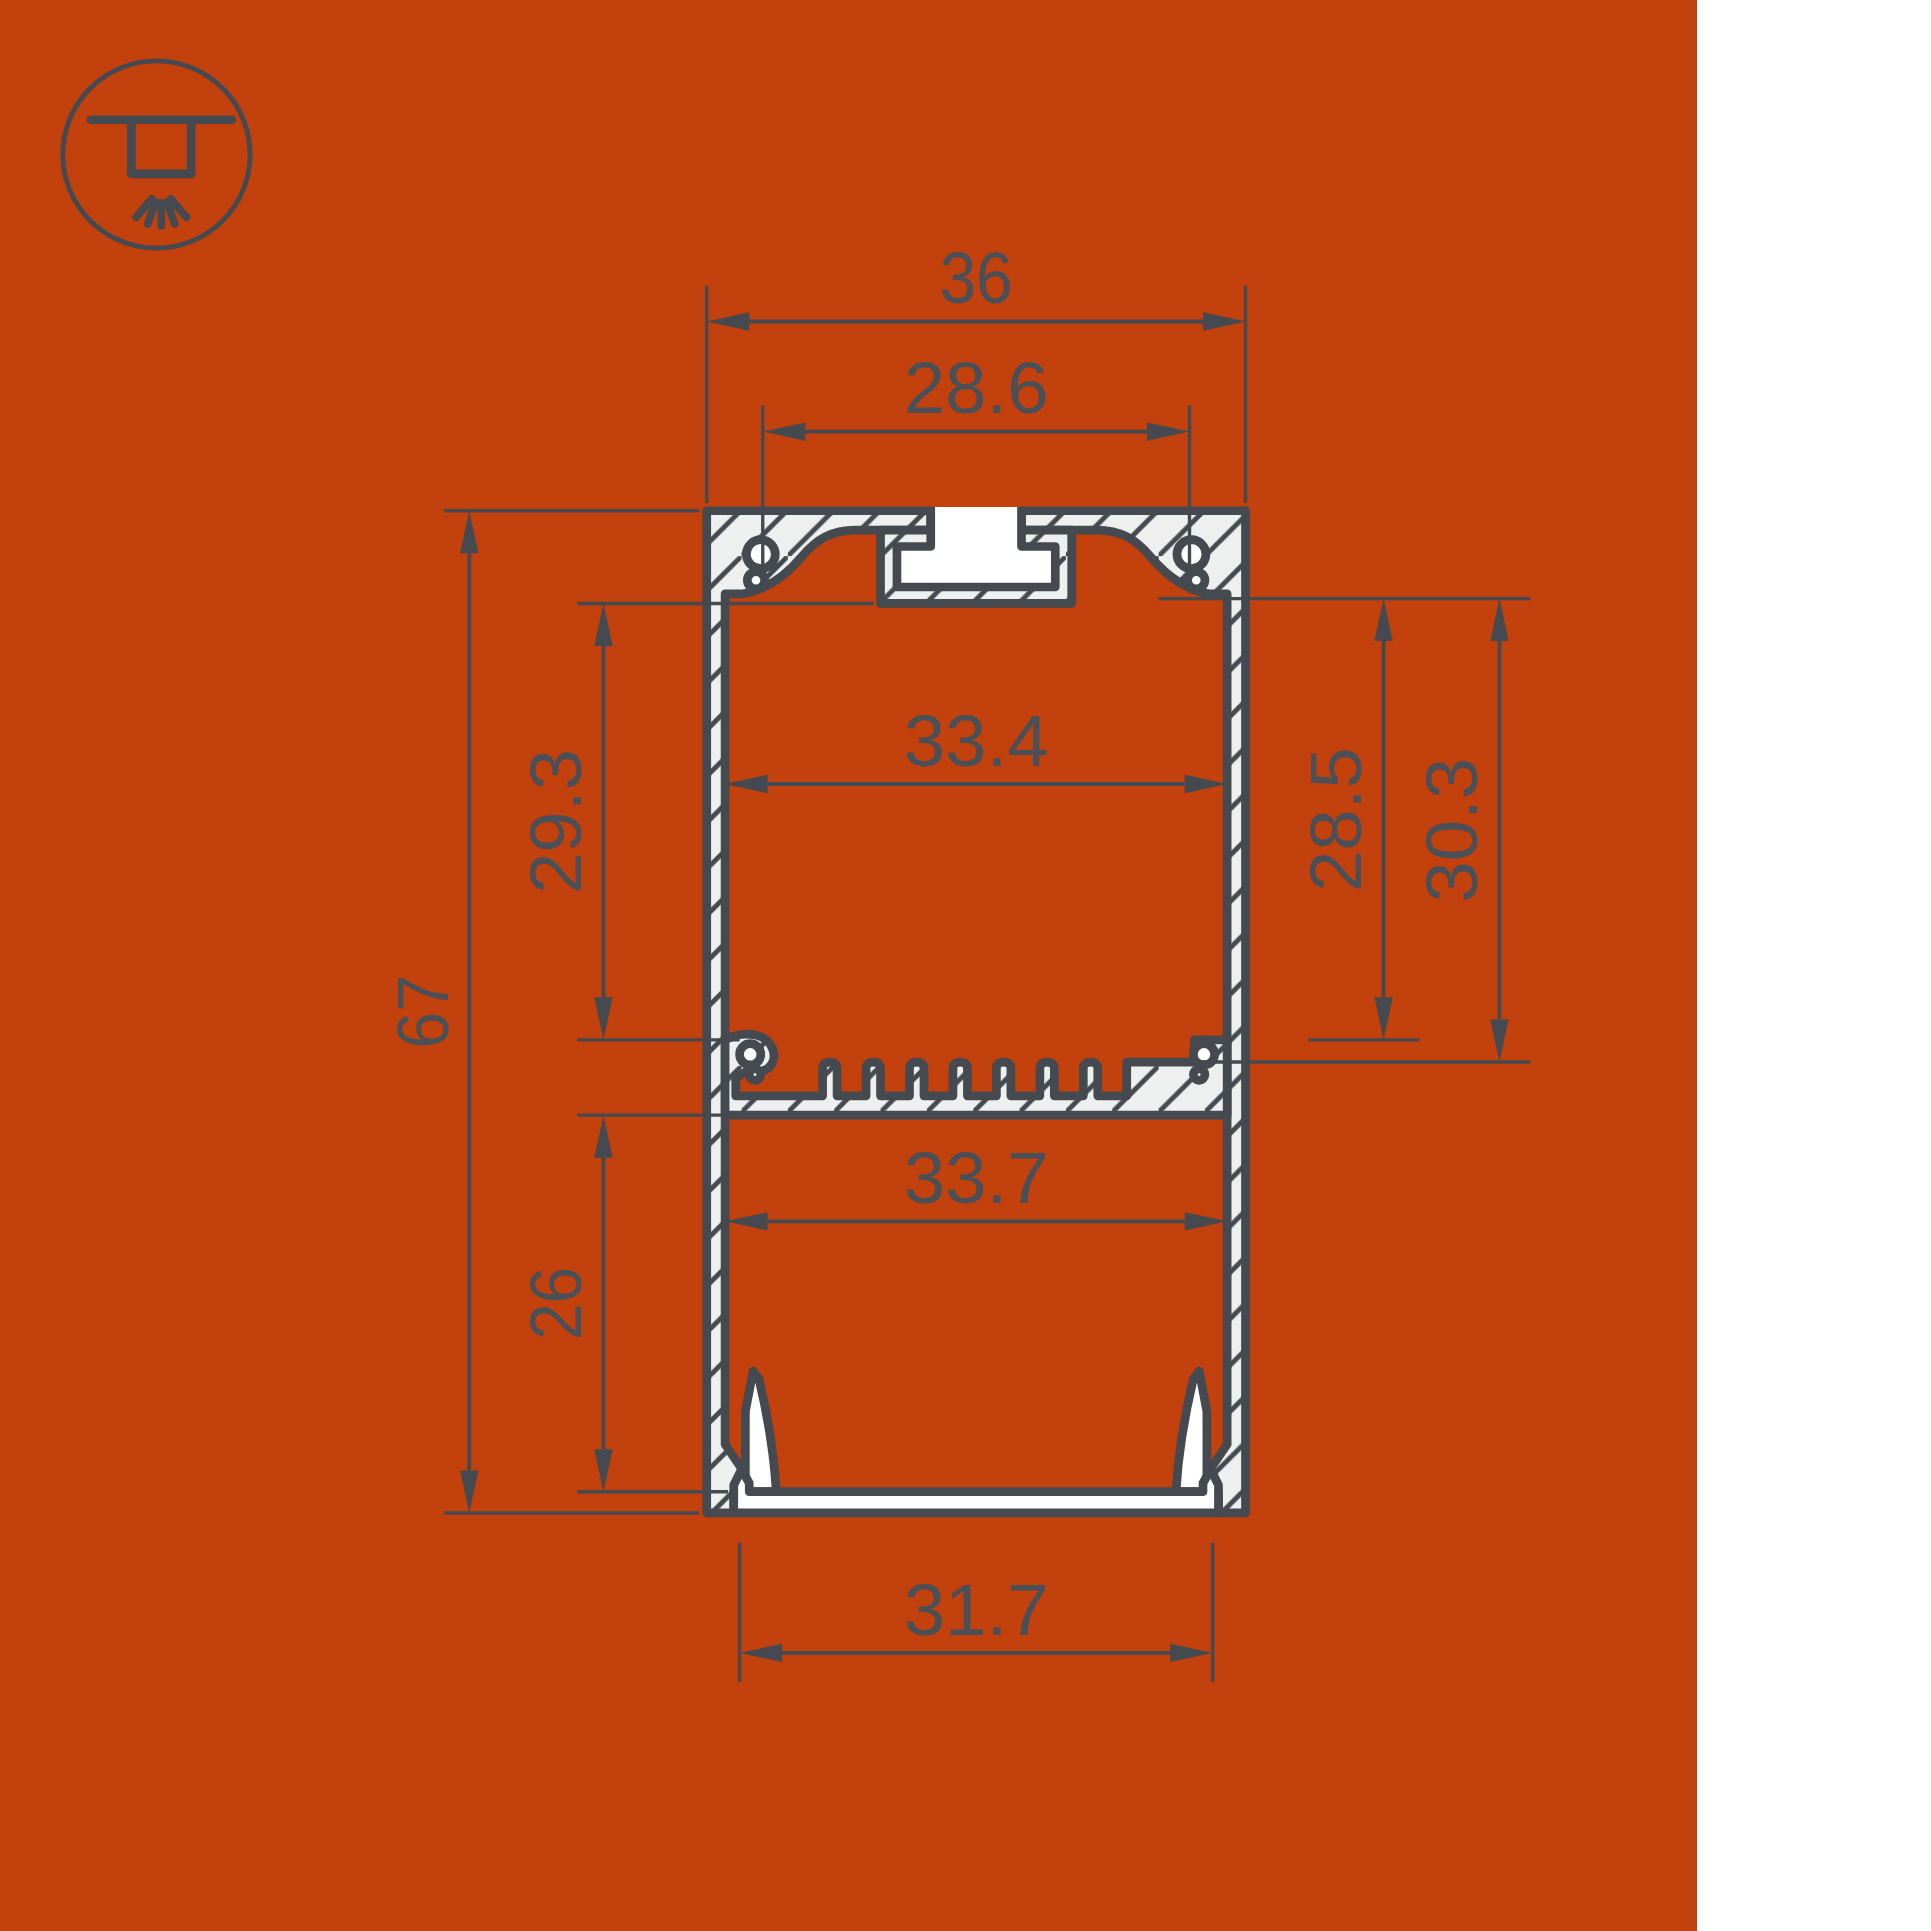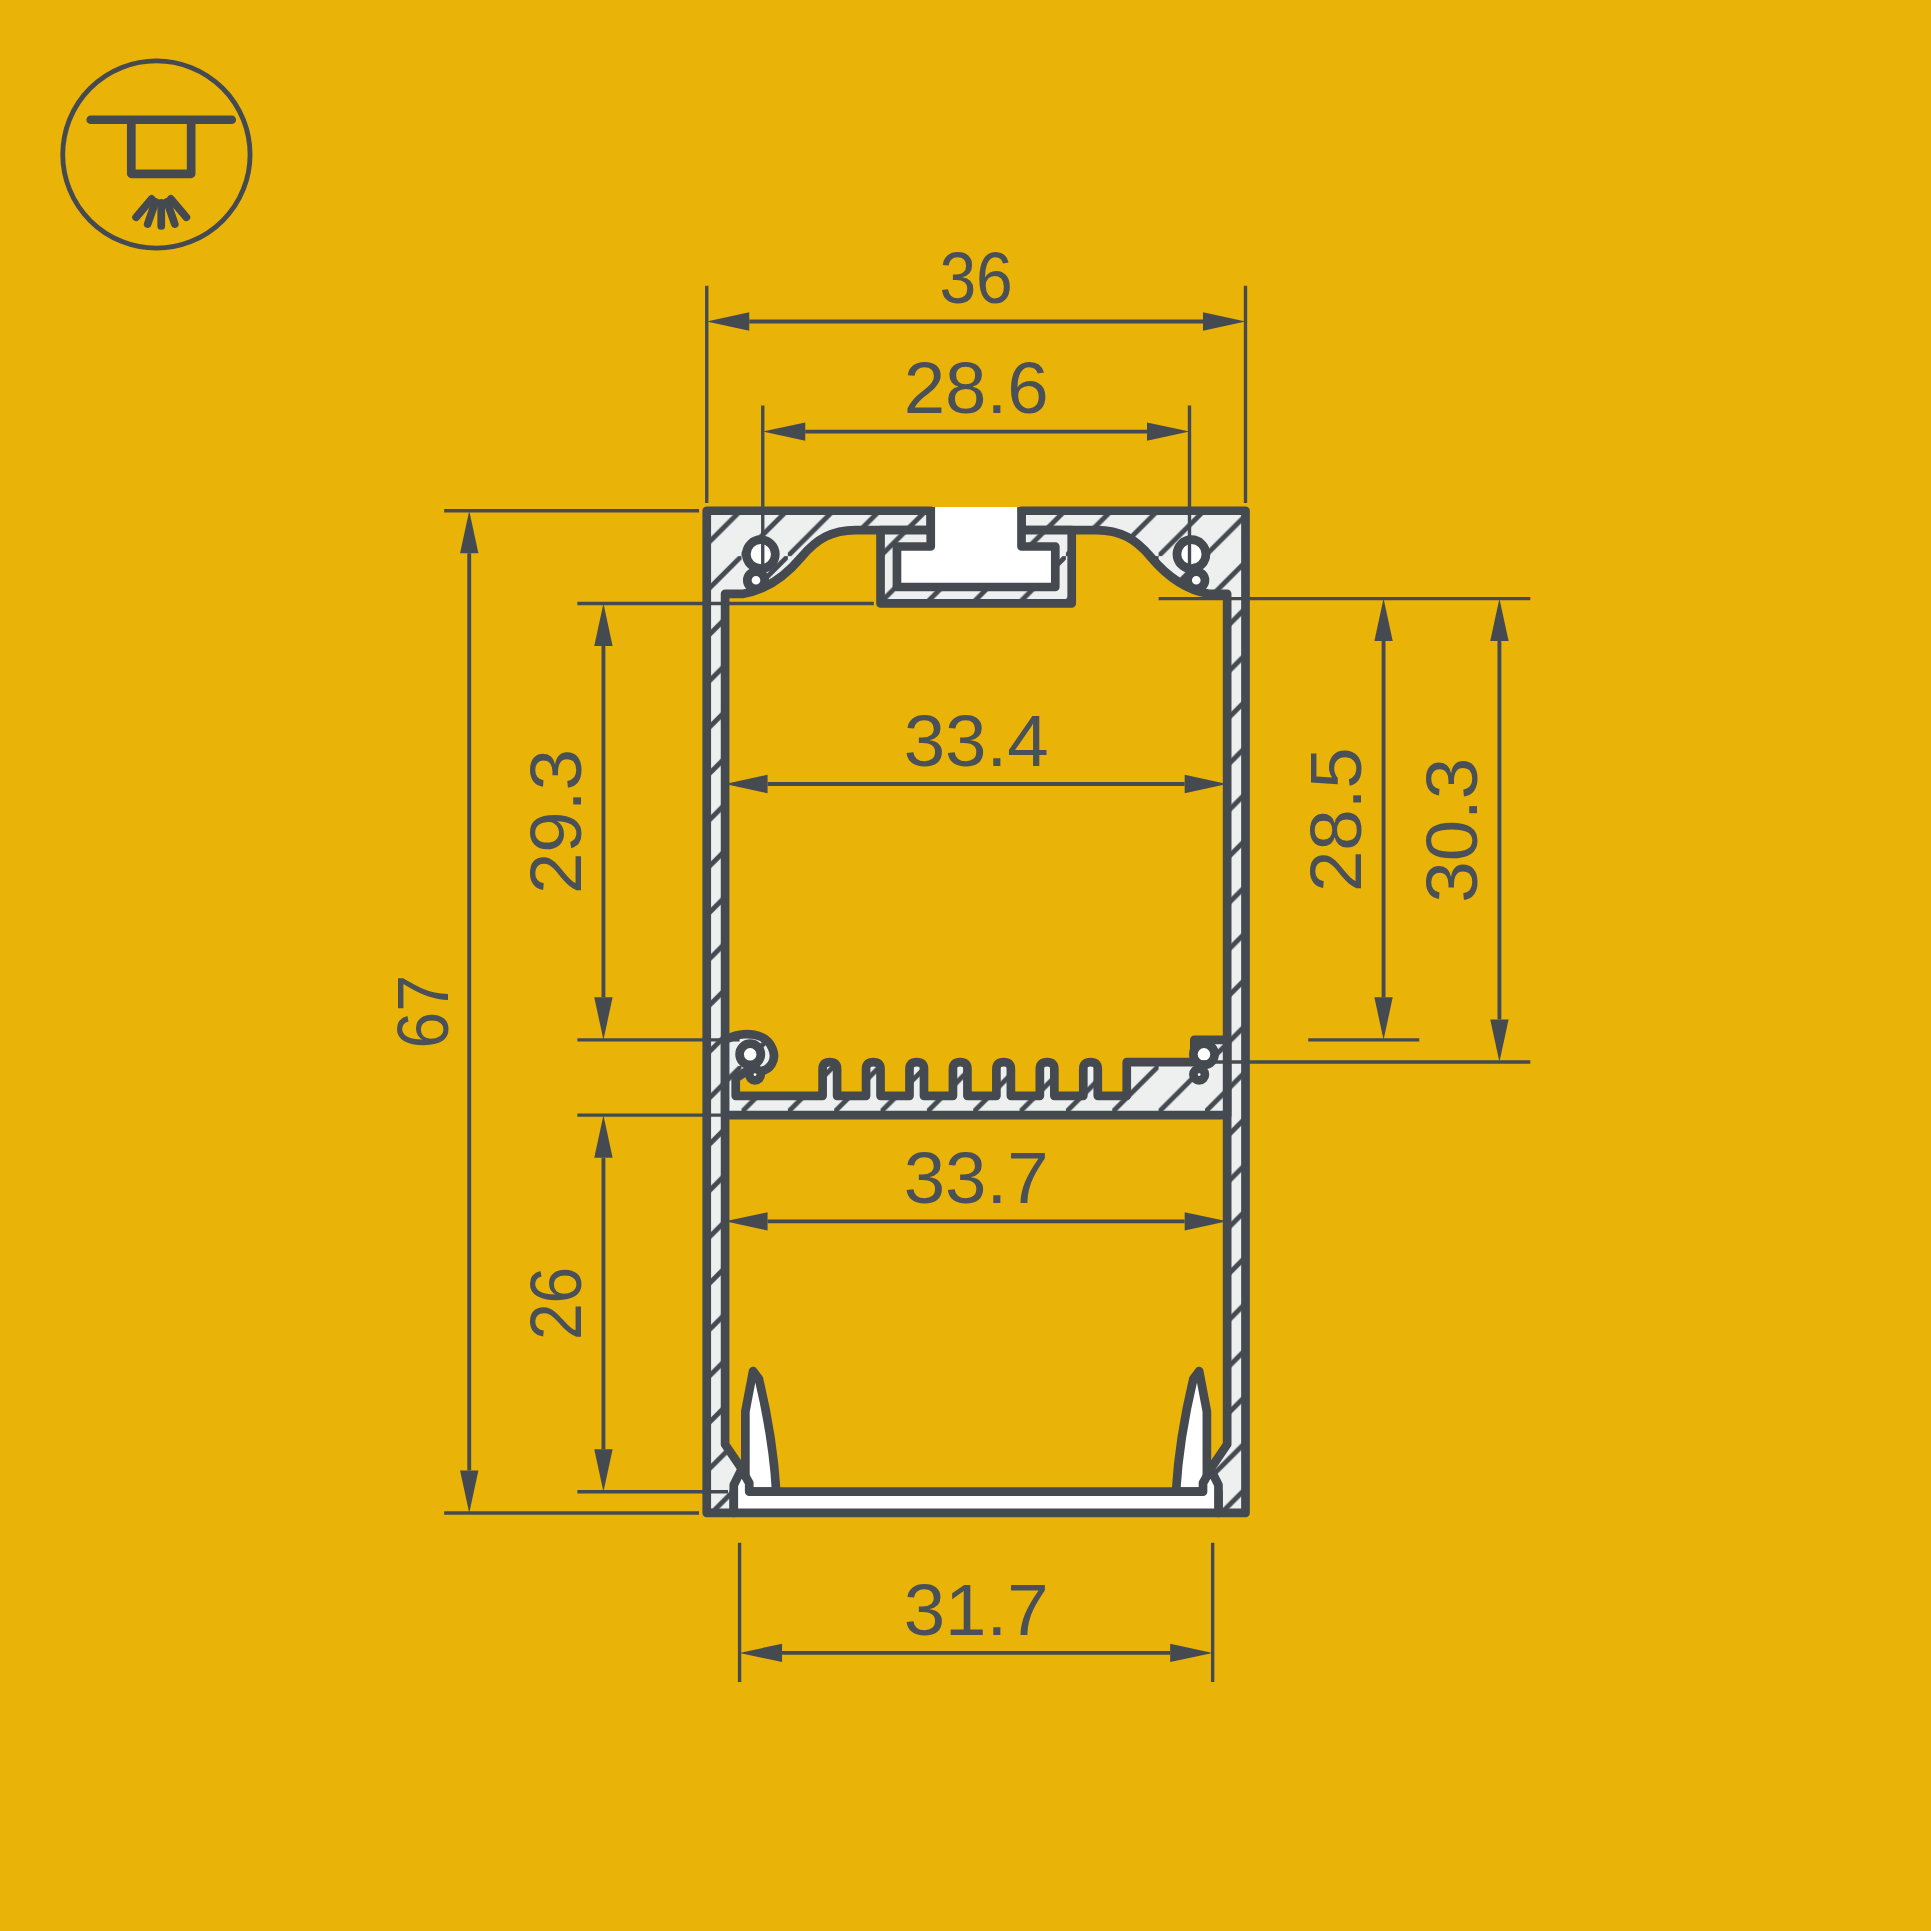--- a/index.html
+++ b/index.html
@@ -1,16 +1,16 @@
 <!DOCTYPE html>
 <html><head>
 <meta charset="utf-8">
 <style>
   html,body{margin:0;padding:0;background:#ffffff;}
-  .stage{position:relative;width:1931px;height:1931px;background:#eab308;overflow:hidden;
+  .stage{position:relative;width:1697px;height:1931px;background:#c2410c;overflow:hidden;
          font-family:"Liberation Sans", sans-serif;}
   svg{position:absolute;left:0;top:0;}
   text{fill:#4a5057;font-family:"Liberation Sans", sans-serif;font-size:74px;}
   .dimline{stroke:#454a50;stroke-width:4;fill:none;}
   .extline{stroke:#454a50;stroke-width:3.5;fill:none;}
   .arrow{fill:#454a50;stroke:none;}
   .body{fill:url(#hatch);stroke:#454a50;stroke-width:9;stroke-linejoin:round;}
   .voidw{fill:#ffffff;stroke:#454a50;stroke-width:9;stroke-linejoin:round;}
   .voidline{fill:none;stroke:#454a50;stroke-width:9;stroke-linejoin:round;}
   .icon{stroke:#454a50;fill:none;}

